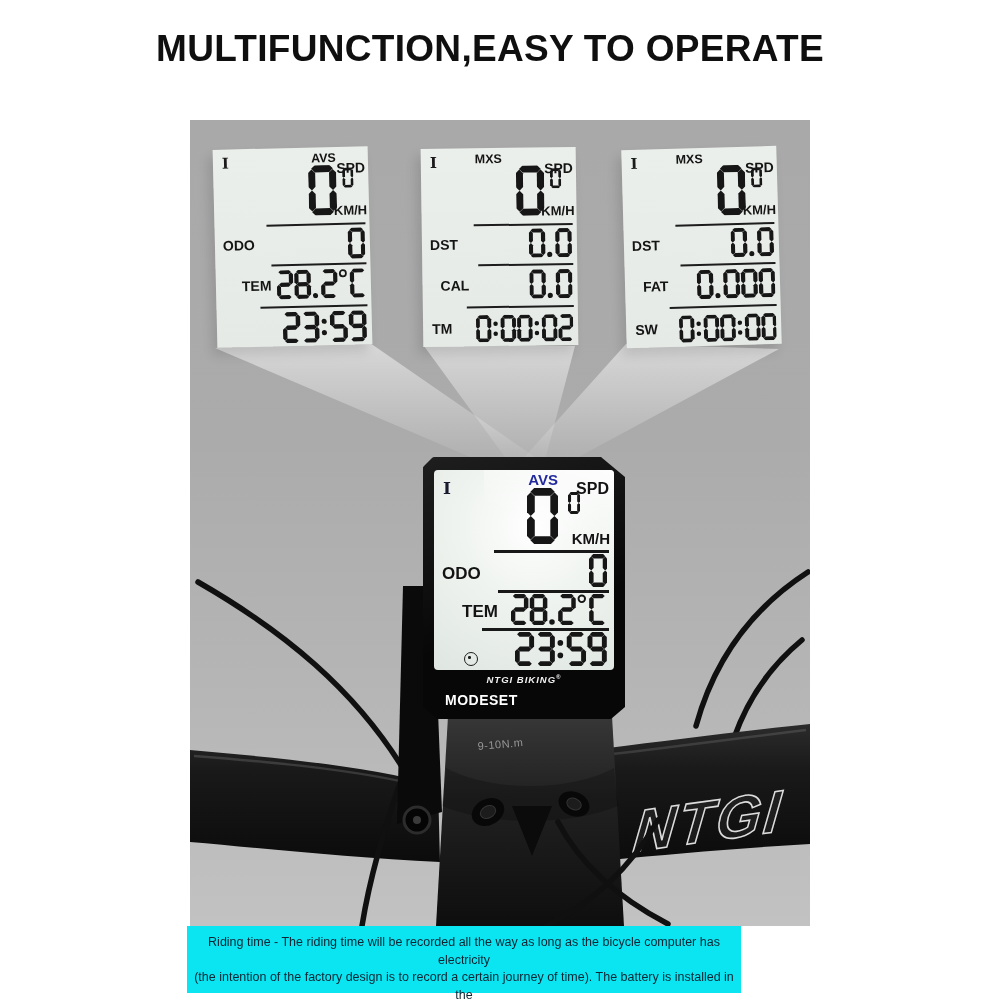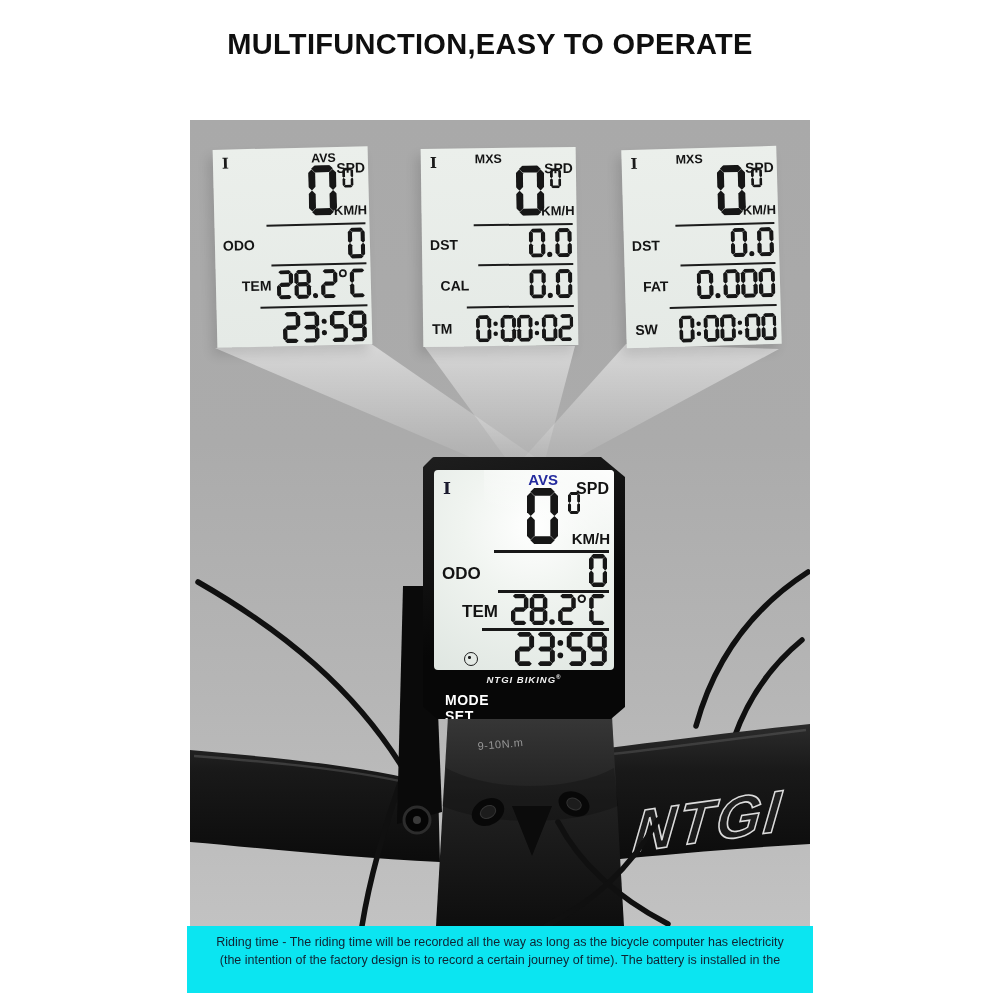--- a/index.html
+++ b/index.html
@@ -1,21 +1,21 @@
 <!DOCTYPE html>
 <html><head>
 <meta charset="utf-8">
 <style>
   html,body{margin:0;padding:0;background:#ffffff;}
   .page{position:relative;width:1000px;height:1000px;background:#ffffff;overflow:hidden;
         font-family:"Liberation Sans",sans-serif;}
 
   
   .title{position:absolute;top:28px;left:0;width:980px;text-align:center;
-         font-size:29px;font-weight:bold;letter-spacing:.3px;color:#0f0f0f;}
+         font-size:37px;font-weight:bold;letter-spacing:.3px;color:#0f0f0f;}
   .subtitle{position:absolute;top:64px;left:0;width:1000px;text-align:center;
             font-size:14.5px;color:#1c1c1c;}
 
   
   .stage{position:absolute;left:190px;top:120px;width:620px;height:806px;
          background:linear-gradient(180deg,#a9a9a9 0%,#ababab 40%,#b6b6b6 72%,#c2c2c2 100%);}
   .stage svg{display:block;}
   .beams{position:absolute;left:0;top:0;}
 
   
@@ -81,24 +81,24 @@
   .dscr .rseg3{top:162px;}
   .dscr .clockring{position:absolute;left:30px;top:182px;width:12px;height:12px;border-radius:50%;
         border:1.6px solid #1d1d1d;}
   .dscr .clockring::after{content:"";position:absolute;left:3.4px;top:3.4px;width:2.6px;height:2.6px;
         border-radius:50%;background:#1d1d1d;}
   .dlogo{position:absolute;left:0;top:217px;width:100%;text-align:center;color:#f2f2f2;
          font-style:italic;font-size:9.5px;letter-spacing:1px;font-weight:bold;}
   .dlogo sup{font-size:6px;}
   .dbtns{position:absolute;left:0;top:235px;width:100%;display:flex;
          box-sizing:border-box;padding:0 34px 0 22px;
-         color:#ffffff;font-size:14px;font-weight:bold;letter-spacing:.5px;flex-direction:column;}
+         color:#ffffff;font-size:14px;font-weight:bold;letter-spacing:.5px;}
 
   
-  .footer{position:absolute;left:187px;top:926px;width:626px;height:67px;background:#0BE5F1;
+  .footer{position:absolute;left:187px;top:926px;width:554px;height:67px;background:#0BE5F1;
           text-align:center;box-sizing:border-box;padding-top:8px;}
   .footer div{font-size:12.5px;line-height:17.5px;color:#0f2433;}
 </style>
 </head>
 <body>
 
 <div class="page">
 
   <div class="title">MULTIFUNCTION,EASY TO OPERATE</div>
 

